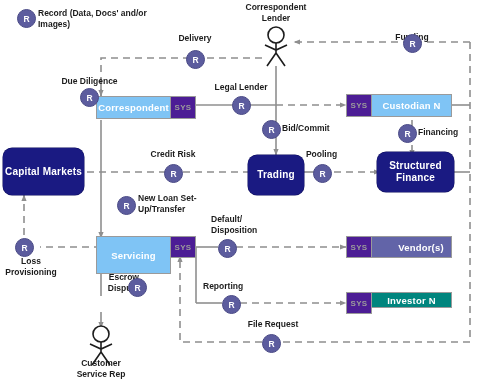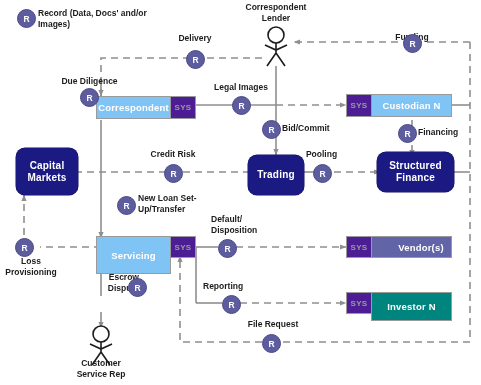--- a/index.html
+++ b/index.html
@@ -186,39 +186,39 @@
   <div class="sysbox" style="left:346px; top:94px; width:26px; height:23px;">SYS</div>
   <div class="node proc" style="left:371px; top:94px; width:81px; height:23px;">Custodian N</div>
 
   <div class="node proc" style="left:96px; top:236px; width:75px; height:38px;">Servicing</div>
   <div class="sysbox" style="left:170px; top:236px; width:26px; height:22px;">SYS</div>
 
   <div class="sysbox" style="left:346px; top:236px; width:26px; height:22px;">SYS</div>
   <div class="node proc dark-purple" style="left:371px; top:236px; width:81px; height:22px;">Vendor(s)</div>
 
   <div class="sysbox" style="left:346px; top:292px; width:26px; height:22px;">SYS</div>
-  <div class="node proc teal" style="left:371px; top:292px; width:81px; height:29px;">Investor N</div>
-
-  <div class="node rounded-dark" style="left:16px; top:148px; width:62px; height:47px;">Capital
+  <div class="node proc teal" style="left:371px; top:292px; width:81px; height:16px;">Investor N</div>
+
+  <div class="node rounded-dark" style="left:3px; top:148px; width:81px; height:47px;">Capital
 Markets</div>
   <div class="node rounded-dark" style="left:248px; top:155px; width:56px; height:40px;">Trading</div>
   <div class="node rounded-dark" style="left:377px; top:152px; width:77px; height:40px;">Structured
 Finance</div>
 
   <div class="rbadge" style="left:186px; top:50px;">R</div>
   <div class="caption center" style="left:160px; top:33px; width:70px;">Delivery</div>
 
   <div class="rbadge" style="left:403px; top:34px;">R</div>
   <div class="caption center" style="left:377px; top:33px; width:70px; top:32px;">Funding</div>
 
   <div class="rbadge" style="left:80px; top:88px;">R</div>
   <div class="caption center" style="left:52px; top:76px; width:75px;">Due Diligence</div>
 
   <div class="rbadge" style="left:232px; top:96px;">R</div>
-  <div class="caption center" style="left:206px; top:82px; width:70px;">Legal Images</div>
+  <div class="caption center" style="left:206px; top:82px; width:70px;">Legal Lender</div>
 
   <div class="rbadge" style="left:262px; top:120px;">R</div>
   <div class="caption" style="left:282px; top:123px; width:70px;">Bid/Commit</div>
 
   <div class="rbadge" style="left:398px; top:124px;">R</div>
   <div class="caption" style="left:418px; top:127px; width:60px;">Financing</div>
 
   <div class="rbadge" style="left:164px; top:164px;">R</div>
   <div class="caption center" style="left:140px; top:149px; width:66px;">Credit Risk</div>
 

